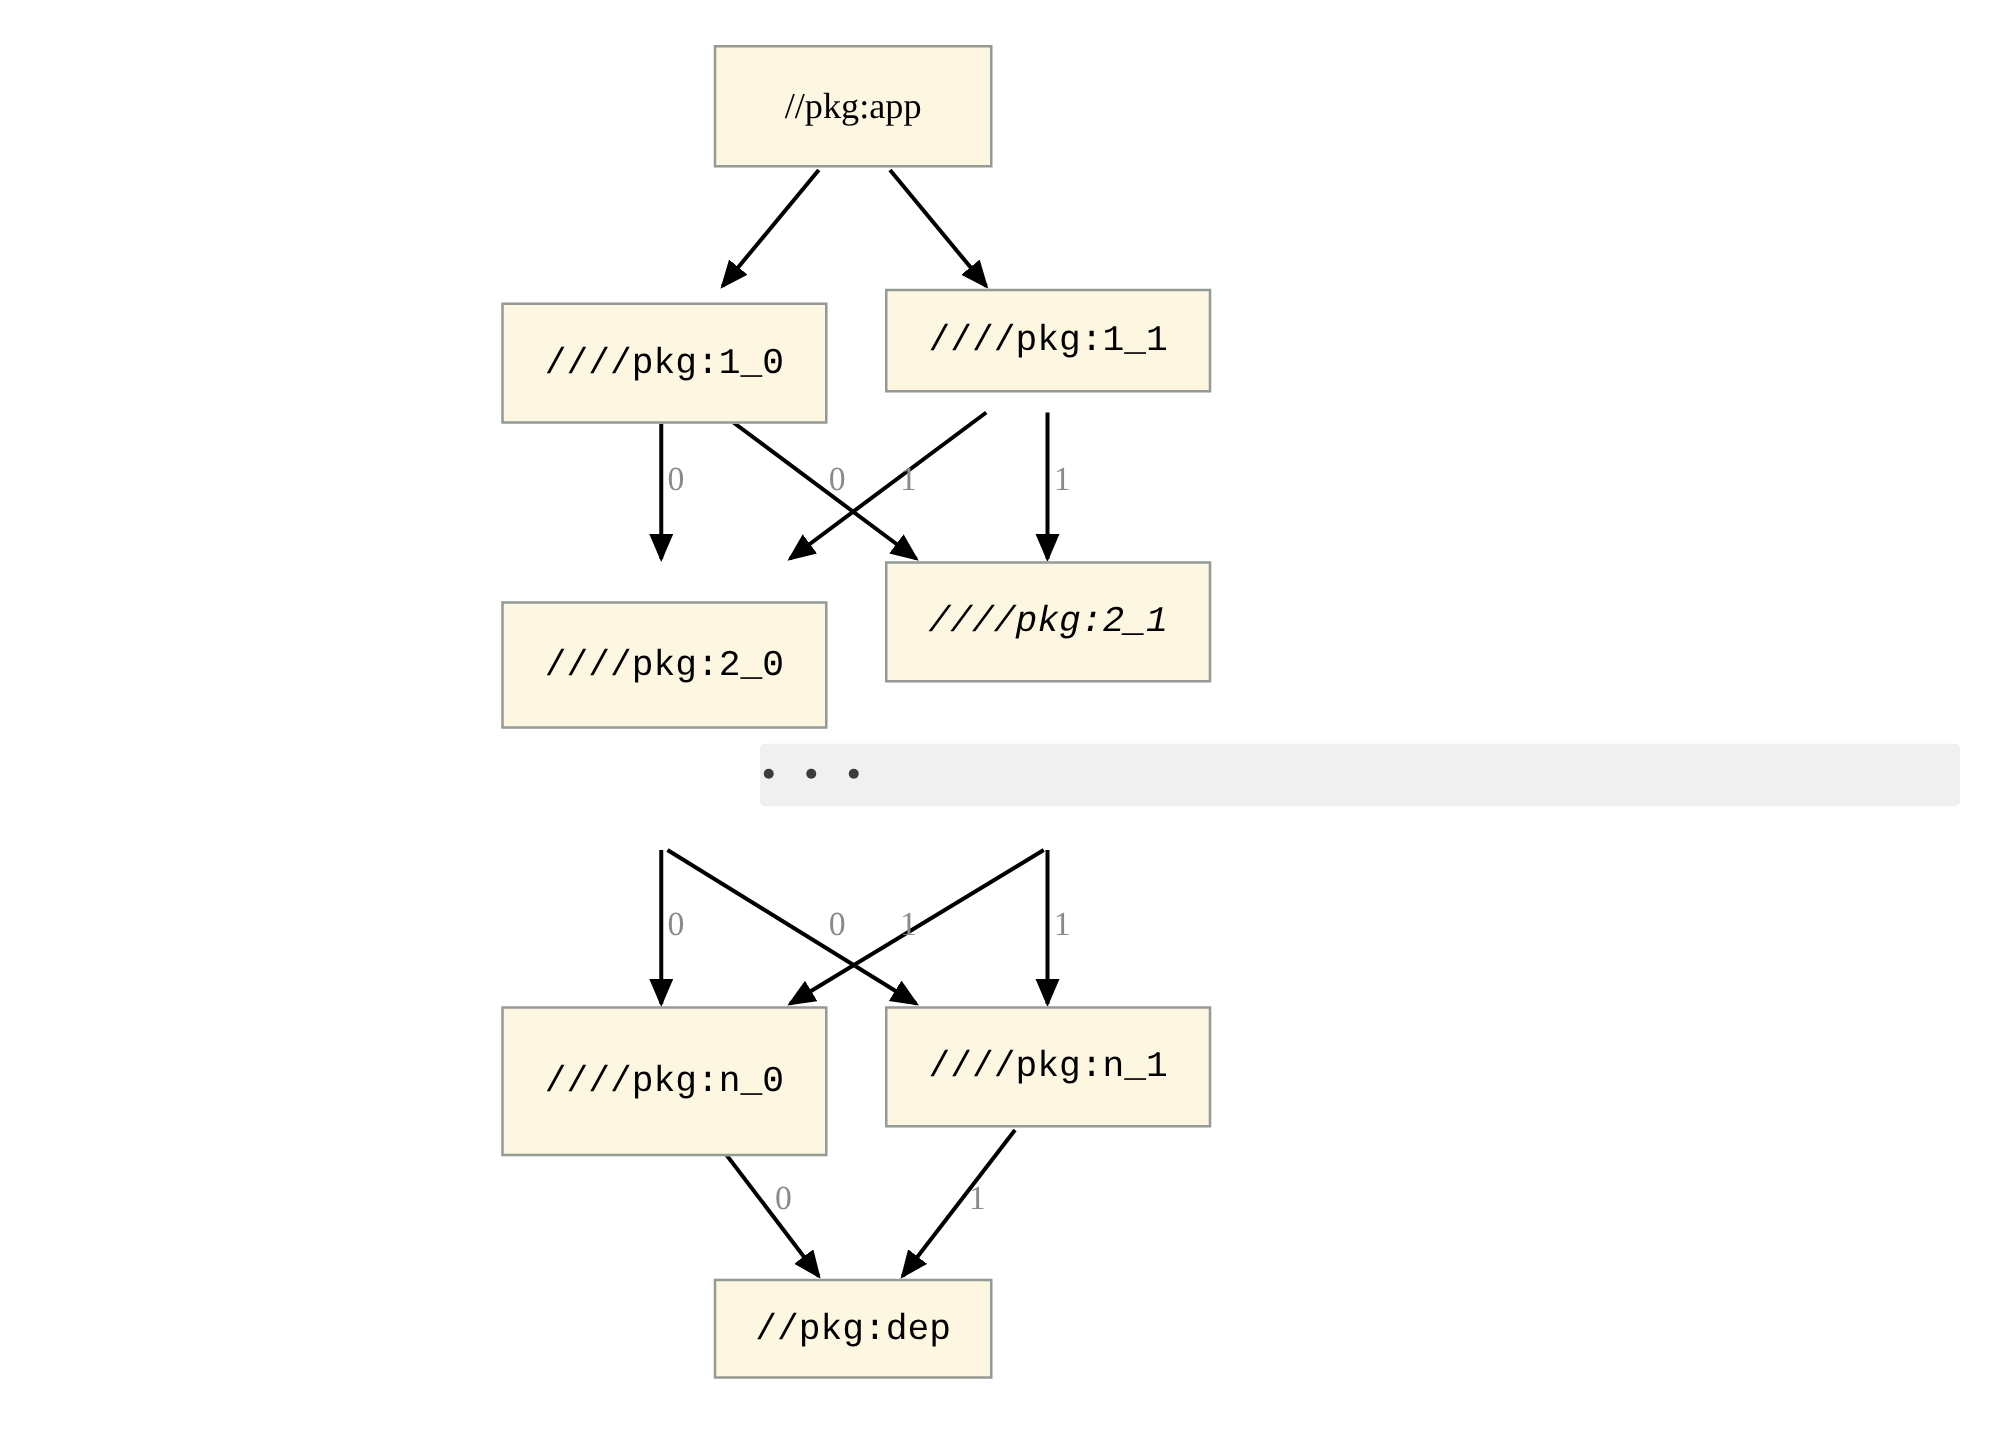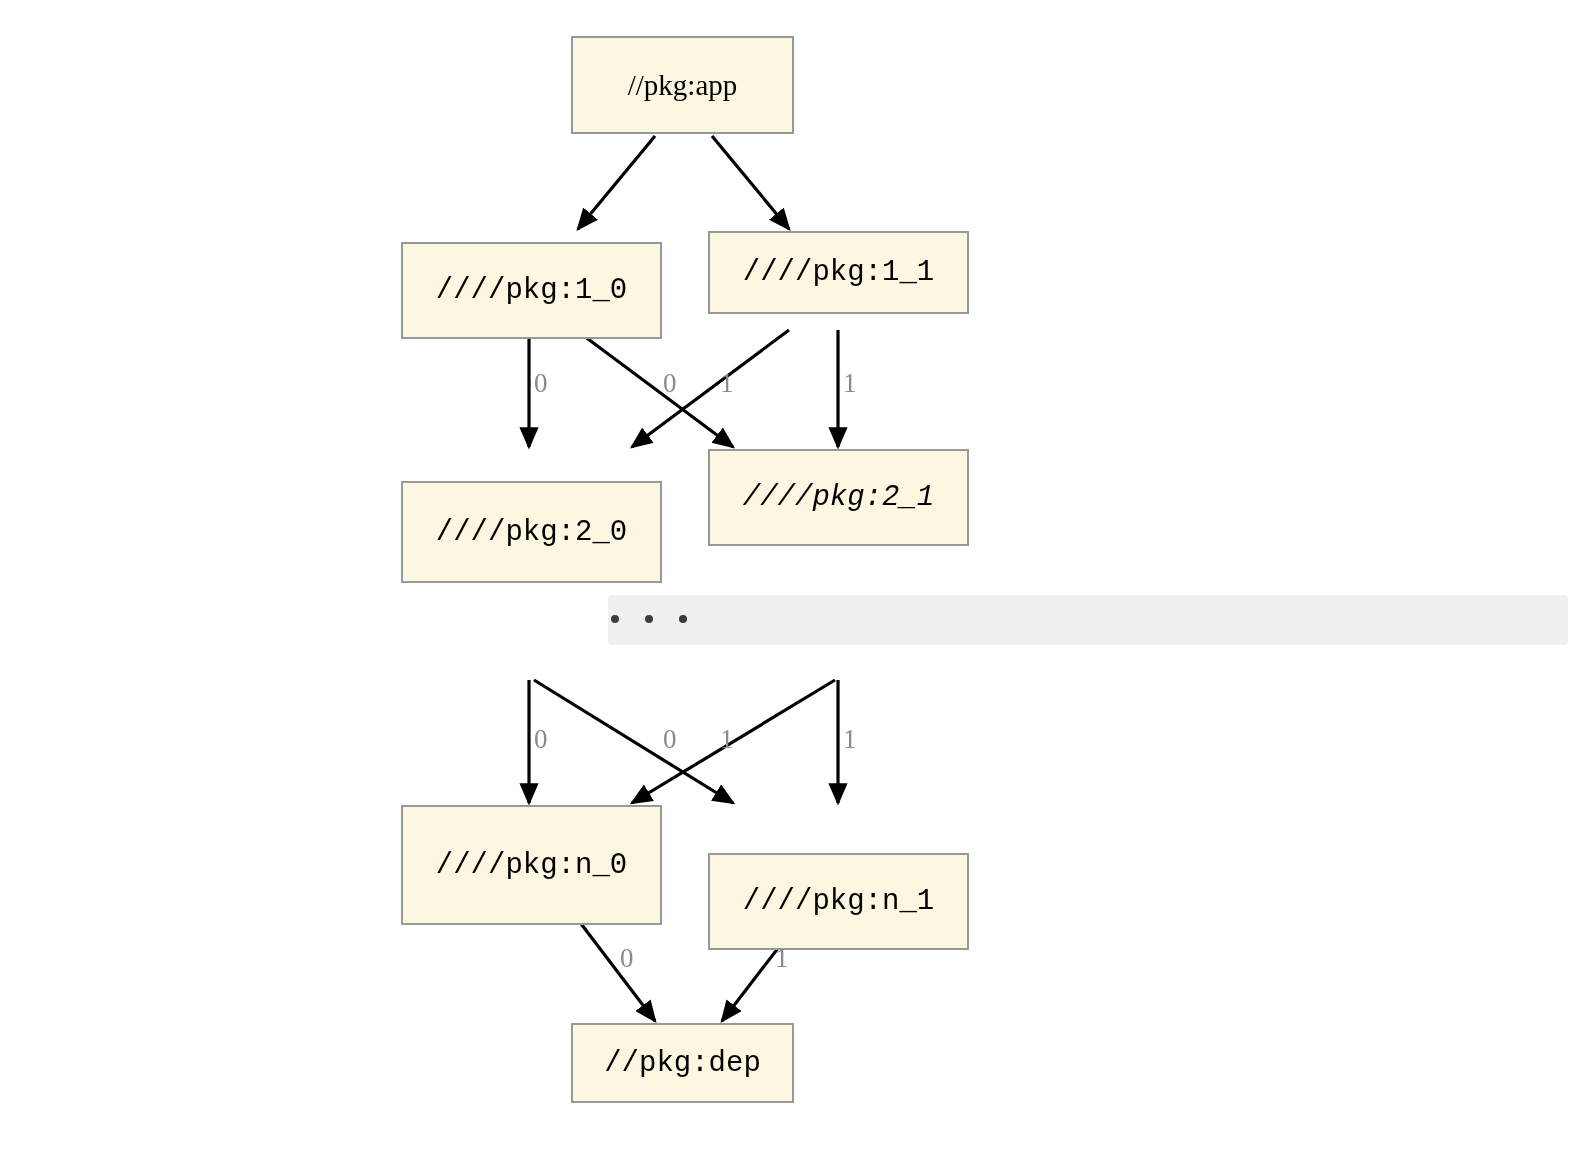--- a/index.html
+++ b/index.html
@@ -105,21 +105,21 @@
       </g>
   </svg>
 
   <div id="node-container">
       <div class="node-box" style="left: 571px; top: 36px; width: 223px; height: 98px; background: rgb(253, 246, 224); border-color: rgb(148, 154, 150); font-family: Liberation Serif, serif;">//pkg:app</div>
       <div class="node-box" style="left: 401px; top: 231px; width: 261px; height: 97px; background: rgb(253, 246, 224); border-color: rgb(148, 154, 150); margin-top: 11px;">////pkg:1_0</div>
       <div class="node-box" style="left: 708px; top: 231px; width: 261px; height: 83px; background: rgb(253, 246, 224); border-color: rgb(148, 154, 150);">////pkg:1_1</div>
       <div class="node-box" style="left: 401px; top: 449px; width: 261px; height: 102px; background: rgb(253, 246, 224); border-color: rgb(148, 154, 150); margin-top: 32px;">////pkg:2_0</div>
       <div class="node-box" style="left: 708px; top: 449px; width: 261px; height: 97px; background: rgb(253, 246, 224); border-color: rgb(148, 154, 150); font-style: italic;">////pkg:2_1</div>
       <div class="node-box" style="left: 401px; top: 805px; width: 261px; height: 120px; background: rgb(253, 246, 224); border-color: rgb(148, 154, 150);">////pkg:n_0</div>
-      <div class="node-box" style="left: 708px; top: 853px; width: 261px; height: 97px; background: rgb(253, 246, 224); border-color: rgb(148, 154, 150);">////pkg:n_1</div>
+      <div class="node-box" style="left: 708px; top: 805px; width: 261px; height: 97px; background: rgb(253, 246, 224); border-color: rgb(148, 154, 150);">////pkg:n_1</div>
       <div class="node-box" style="left: 571px; top: 1023px; width: 223px; height: 80px; background: rgb(253, 246, 224); border-color: rgb(148, 154, 150);">//pkg:dep</div>
     </div>
 
   <div id="label-container">
       <div class="edge-label" style="left: 534px; top: 370px; color: rgb(138, 138, 138);">0</div>
       <div class="edge-label" style="left: 663px; top: 370px; color: rgb(138, 138, 138);">0</div>
       <div class="edge-label" style="left: 720px; top: 370px; color: rgb(138, 138, 138);">1</div>
       <div class="edge-label" style="left: 843px; top: 370px; color: rgb(138, 138, 138);">1</div>
       <div class="edge-label" style="left: 534px; top: 726px; color: rgb(138, 138, 138);">0</div>
       <div class="edge-label" style="left: 663px; top: 726px; color: rgb(138, 138, 138);">0</div>

